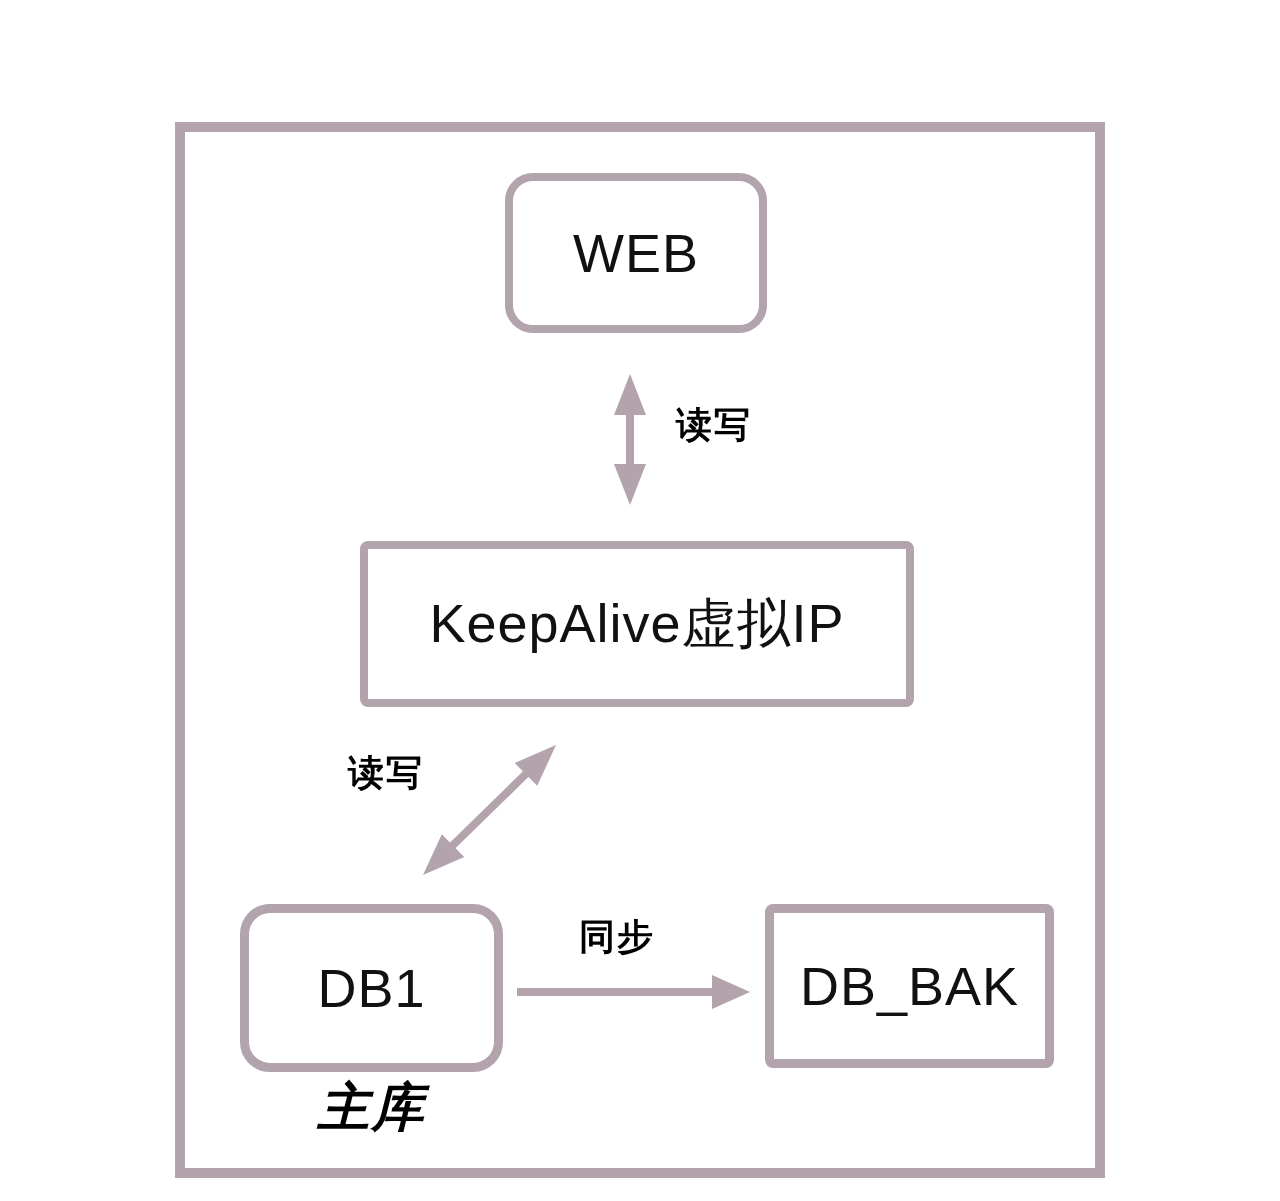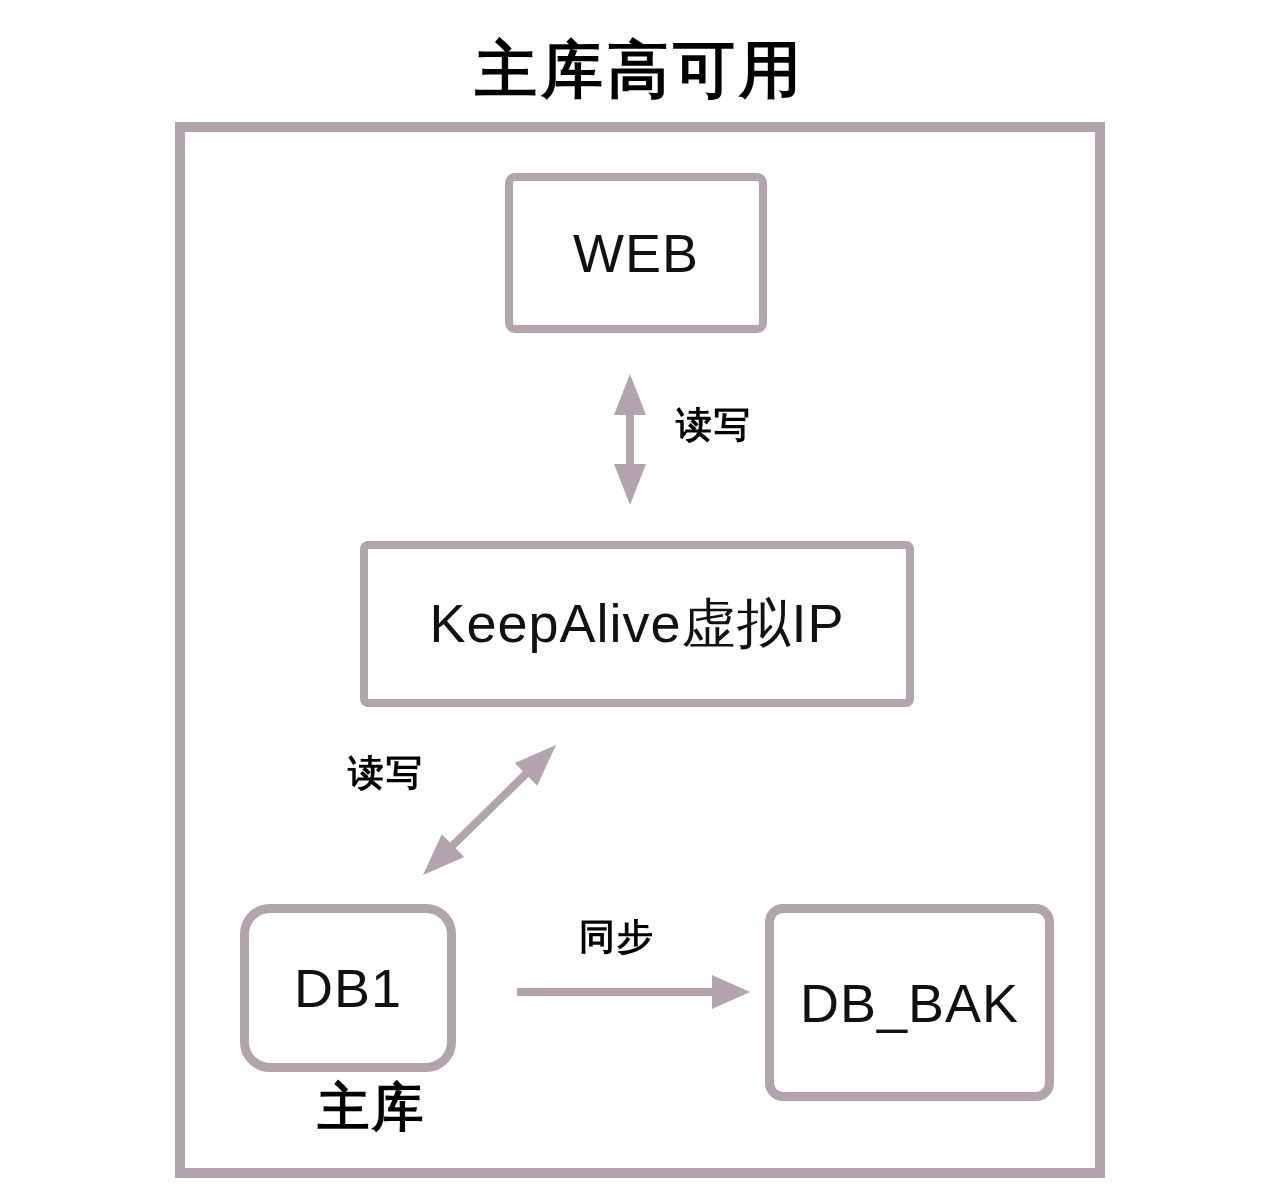--- a/index.html
+++ b/index.html
@@ -36,75 +36,75 @@
     left: 175px;
     top: 122px;
     width: 930px;
     height: 1056px;
     border: 10px solid var(--accent, #b2a3ad);
     background: transparent;
   }
   .node {
     position: absolute;
     border: 8px solid var(--accent, #b2a3ad);
-    border-radius: 10px;
+    border-radius: 28px;
     background: var(--background, #fff);
     display: flex;
     align-items: center;
     justify-content: center;
   }
   .node-label {
     font-size: 54px;
     font-weight: 400;
     color: #111;
     letter-spacing: 1px;
     white-space: nowrap;
   }
   .node-web   { left: 505px; top: 173px; width: 262px; height: 160px; }
   .node-vip   { left: 360px; top: 541px; width: 554px; height: 166px; border-radius: 8px; }
-  .node-db1   { left: 240px; top: 904px; width: 216px; height: 168px; border-width: 9px; border-radius: 30px; }
-  .node-dbbak { left: 765px; top: 904px; width: 289px; height: 197px; border-width: 9px; border-radius: 18px; }
+  .node-db1   { left: 240px; top: 904px; width: 263px; height: 168px; border-width: 9px; border-radius: 30px; }
+  .node-dbbak { left: 765px; top: 904px; width: 289px; height: 164px; border-width: 9px; border-radius: 8px; }
   .edge-label {
     position: absolute;
     font-size: 36px;
     font-weight: 600;
     color: var(--text, #000);
     line-height: 1.15;
     letter-spacing: 2px;
     white-space: nowrap;
   }
   .label-rw-top { left: 676px; top: 404px; }
   .label-rw-mid { left: 348px; top: 752px; }
   .label-sync   { left: 579px; top: 916px; }
   .node-caption {
     position: absolute;
     text-align: center;
     font-size: 52px;
     font-weight: 600;
     color: var(--text, #000);
     line-height: 1.15;
     letter-spacing: 2px;
+    font-style: italic;
   }
   .caption-db1   { left: 240px; top: 1078px; width: 263px; }
   .caption-dbbak { left: 765px; top: 1076px; width: 289px; }
   .arrow {
     position: absolute;
     color: var(--accent, #b2a3ad);
   }
   .arrow svg { display: block; }
   .arrow-web-vip  { left: 613px; top: 374px; }
   .arrow-vip-db1  { left: 405px; top: 735px; }
   .arrow-sync     { left: 515px; top: 975px; }
 </style>
 </head>
 <body>
 
 <div class="canvas">
 
-  <div class="diagram-title">主库高可用</div>
 
   <div class="outer-frame"></div>
 
   <div class="node node-web">
     <span class="node-label">WEB</span>
   </div>
 
   <div class="arrow arrow-web-vip">
     <svg width="34" height="131" viewBox="0 0 34 131" aria-hidden="true">
       <line x1="17" y1="38" x2="17" y2="93" stroke="currentColor" stroke-width="8"></line>

